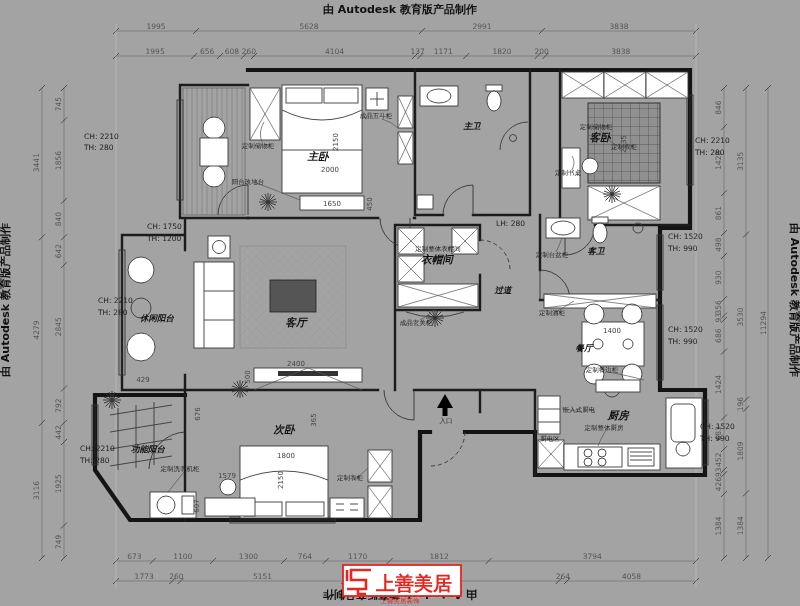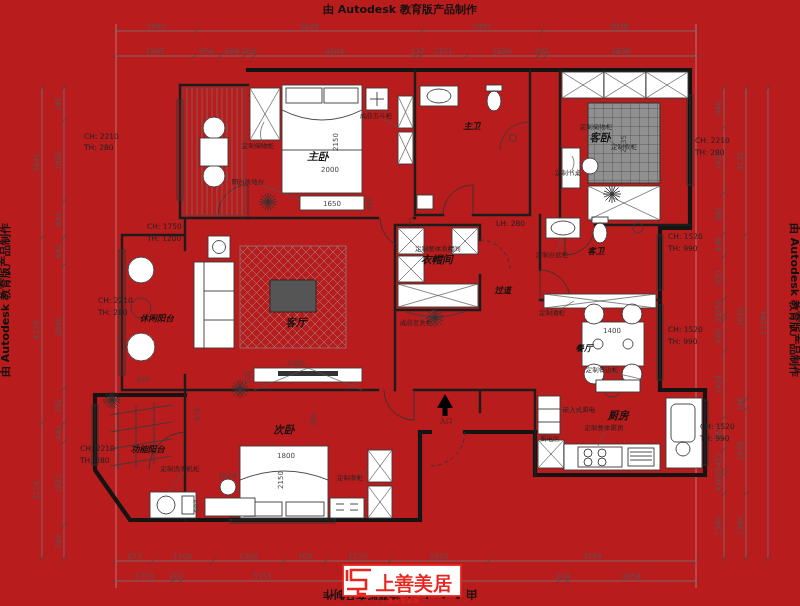--- a/index.html
+++ b/index.html
@@ -1,17 +1,17 @@
 <!DOCTYPE html>
 <html><head>
 <meta charset="utf-8">
 <style>
   html,body{margin:0;padding:0;background:#fff;}
   body{font-family:"DejaVu Sans","Liberation Sans",sans-serif;}
-  #stage{width:800px;height:606px;position:relative;background:#b91c1c;overflow:hidden;}
+  #stage{width:800px;height:606px;position:relative;background:#a3a3a3;overflow:hidden;}
   svg{display:block;}
   text{font-family:"DejaVu Sans","Liberation Sans",sans-serif;}
   .wm{font-size:11px;font-weight:bold;fill:#111;}
   .w5{stroke:#141414;stroke-width:4.2;fill:none;stroke-linecap:square;}
   .w3{stroke:#1c1c1c;stroke-width:2.4;fill:none;stroke-linecap:square;}
   .thin{stroke:#333;stroke-width:0.9;fill:none;}
   .furn{stroke:#3a3a3a;stroke-width:0.9;fill:#fff;}
   .furnNF{stroke:#3a3a3a;stroke-width:0.9;fill:none;}
   .lead{stroke:#555;stroke-width:0.7;fill:none;}
   .lbl{font-size:10.5px;font-weight:bold;font-style:italic;fill:#111;text-anchor:middle;}

